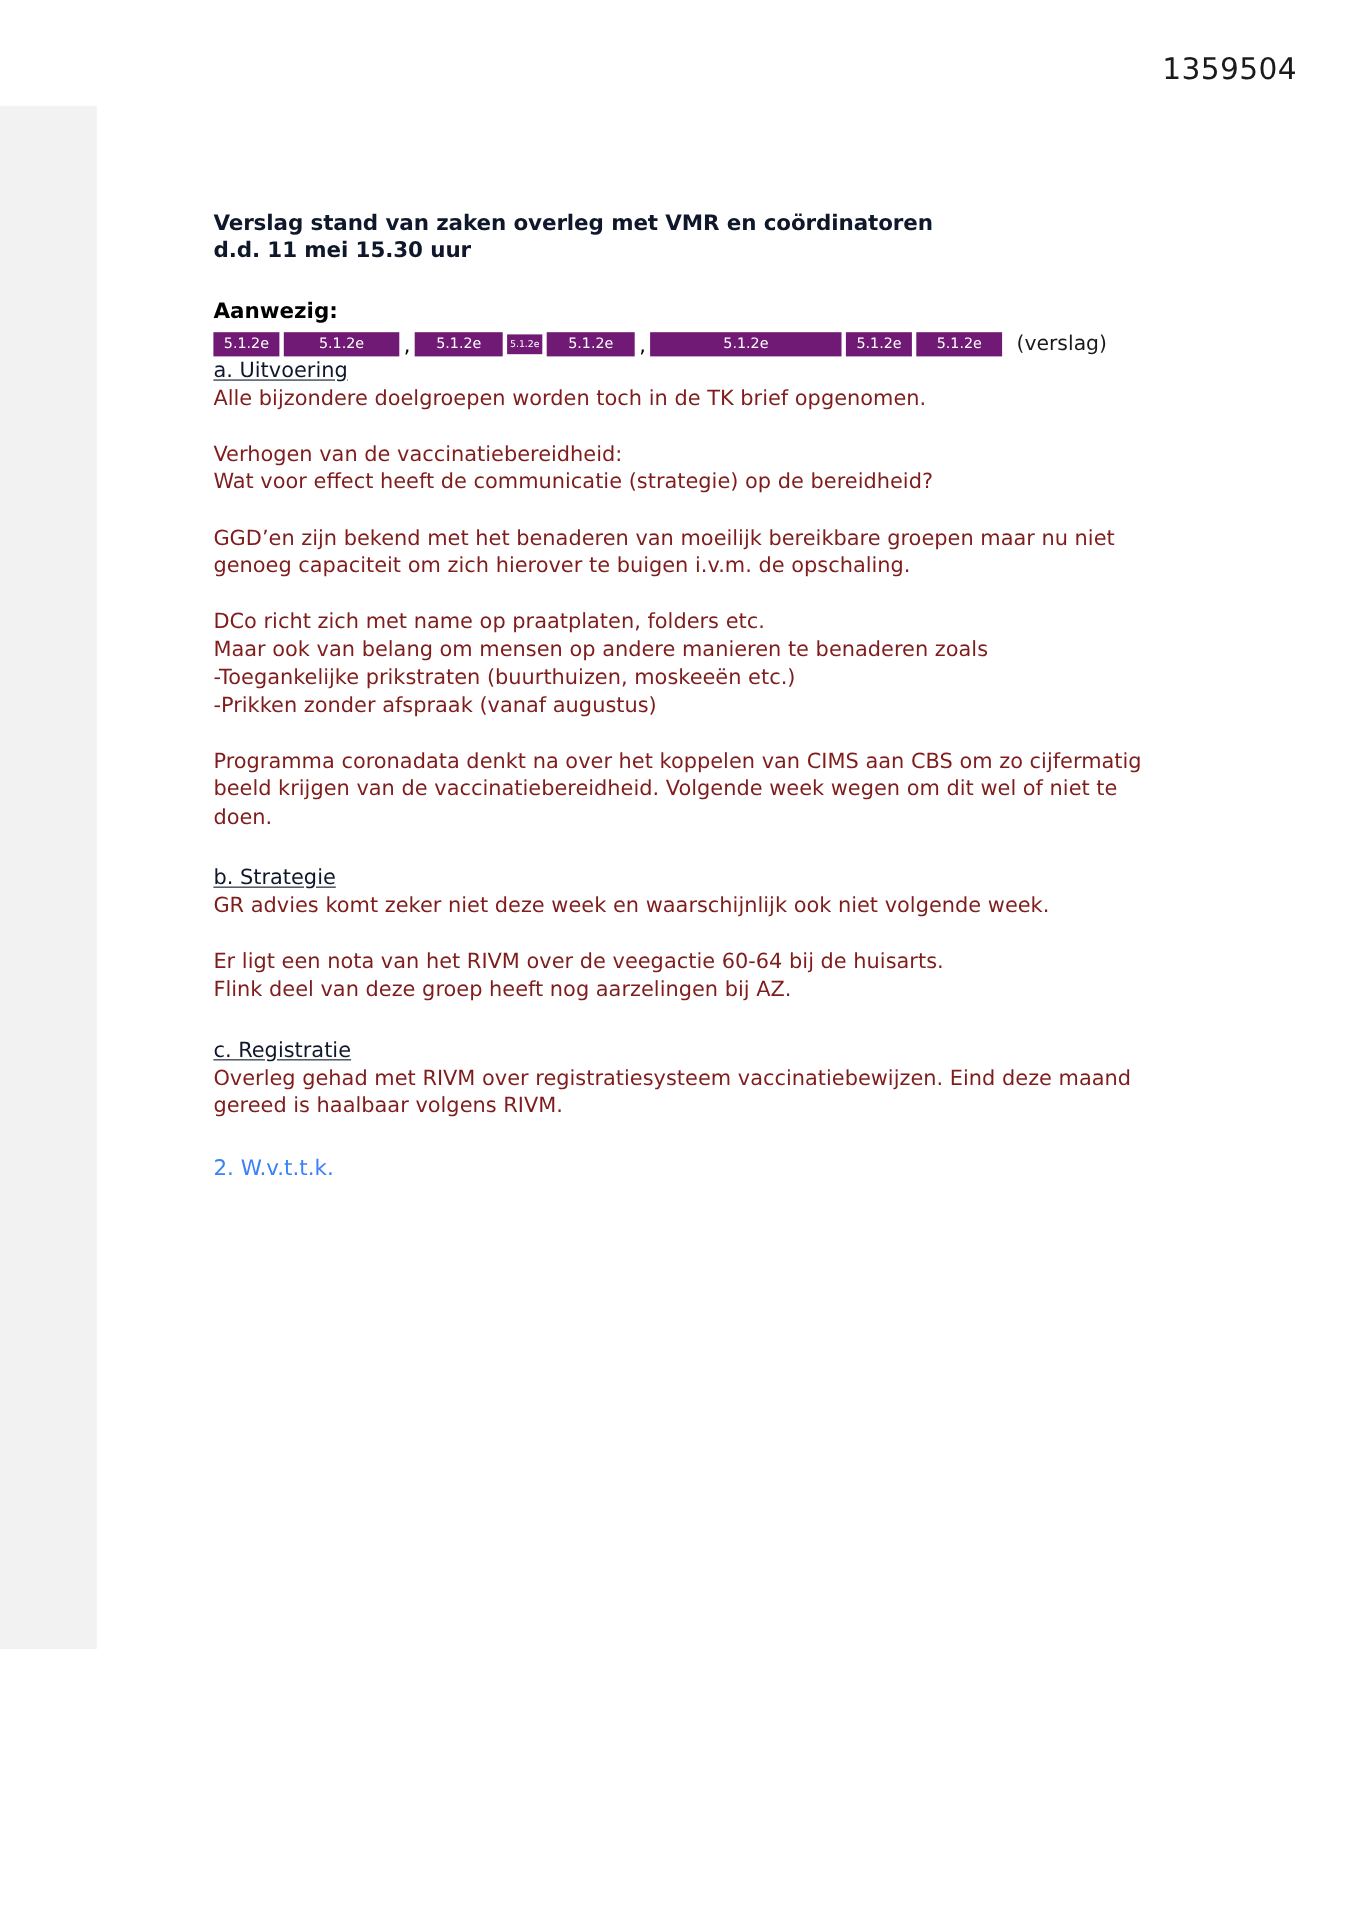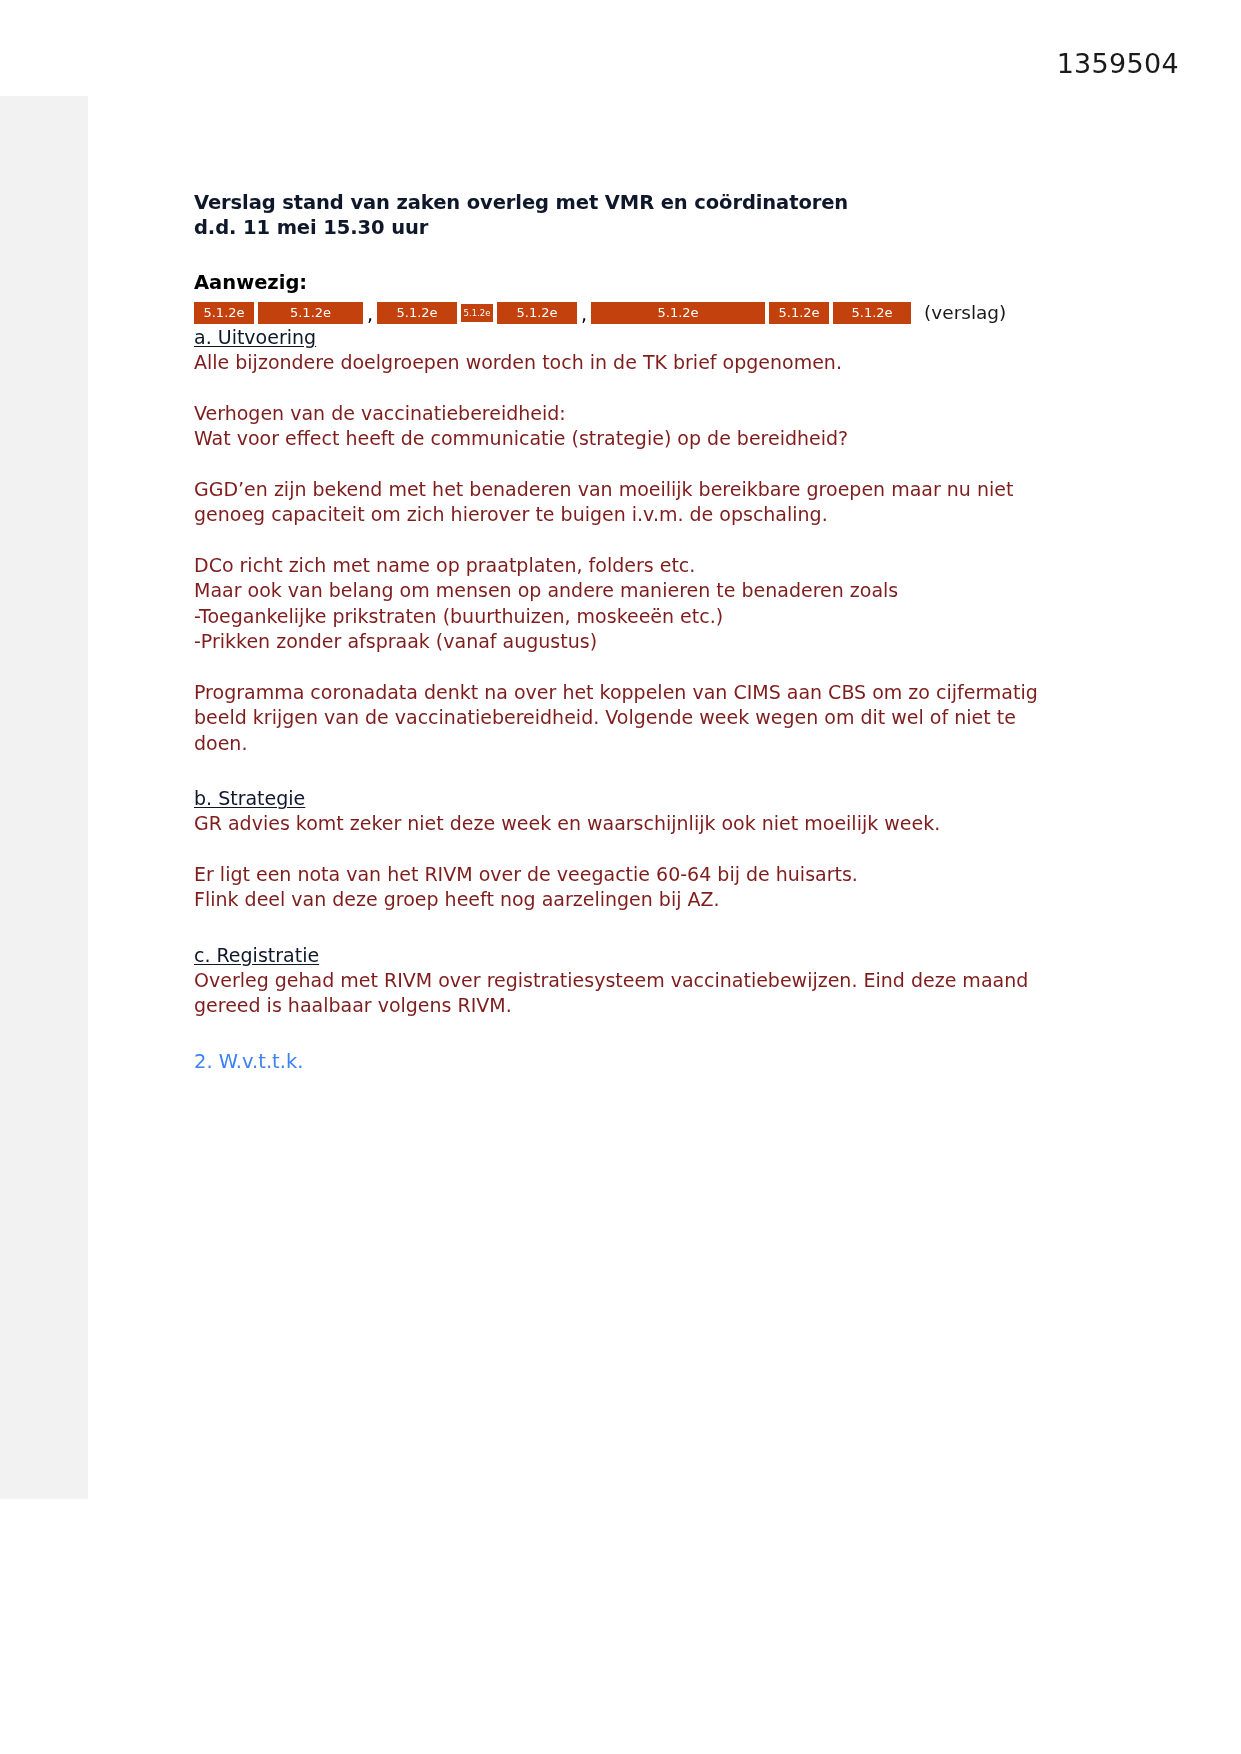--- a/index.html
+++ b/index.html
@@ -65,21 +65,21 @@
     margin-top: 30px;
   }
   .redaction-row {
     margin-top: 6px;
     display: flex;
     align-items: center;
     height: 24px;
     font-size: 0;
   }
   .redaction {
-    background: #c2410c;
+    background: #701a75;
     color: #ffffff;
     height: 22px;
     line-height: 22px;
     text-align: center;
     font-size: 13px;
     font-family: "DejaVu Sans", sans-serif;
     margin-right: 4px;
     box-sizing: border-box;
   }
   .redaction.tiny {
@@ -165,21 +165,21 @@
       </div>
 
     <div id="sections">
         <div class="h-underline">a. Uitvoering</div>
         <div class="para">Alle bijzondere doelgroepen worden toch in de TK brief opgenomen.</div>
         <div class="para gap">Verhogen van de vaccinatiebereidheid:<br>Wat voor effect heeft de communicatie (strategie) op de bereidheid?</div>
         <div class="para gap">GGD’en zijn bekend met het benaderen van moeilijk bereikbare groepen maar nu niet genoeg capaciteit om zich hierover te buigen i.v.m. de opschaling.</div>
         <div class="para gap">DCo richt zich met name op praatplaten, folders etc.<br>Maar ook van belang om mensen op andere manieren te benaderen zoals<br>-Toegankelijke prikstraten (buurthuizen, moskeeën etc.)<br>-Prikken zonder afspraak (vanaf augustus)</div>
         <div class="para gap">Programma coronadata denkt na over het koppelen van CIMS aan CBS om zo cijfermatig beeld krijgen van de vaccinatiebereidheid. Volgende week wegen om dit wel of niet te doen.</div>
         <div class="h-underline" style="margin-top: 30px;">b. Strategie</div>
-        <div class="para">GR advies komt zeker niet deze week en waarschijnlijk ook niet moeilijk week.</div>
+        <div class="para">GR advies komt zeker niet deze week en waarschijnlijk ook niet volgende week.</div>
         <div class="para gap">Er ligt een nota van het RIVM over de veegactie 60-64 bij de huisarts.<br>Flink deel van deze groep heeft nog aarzelingen bij AZ.</div>
         <div class="h-underline" style="margin-top: 30px;">c. Registratie</div>
         <div class="para">Overleg gehad met RIVM over registratiesysteem vaccinatiebewijzen. Eind deze maand gereed is haalbaar volgens RIVM.</div>
       </div>
 
     <div class="tail-bold">2. W.v.t.t.k.</div>
 
   </div>
 </div>
 

